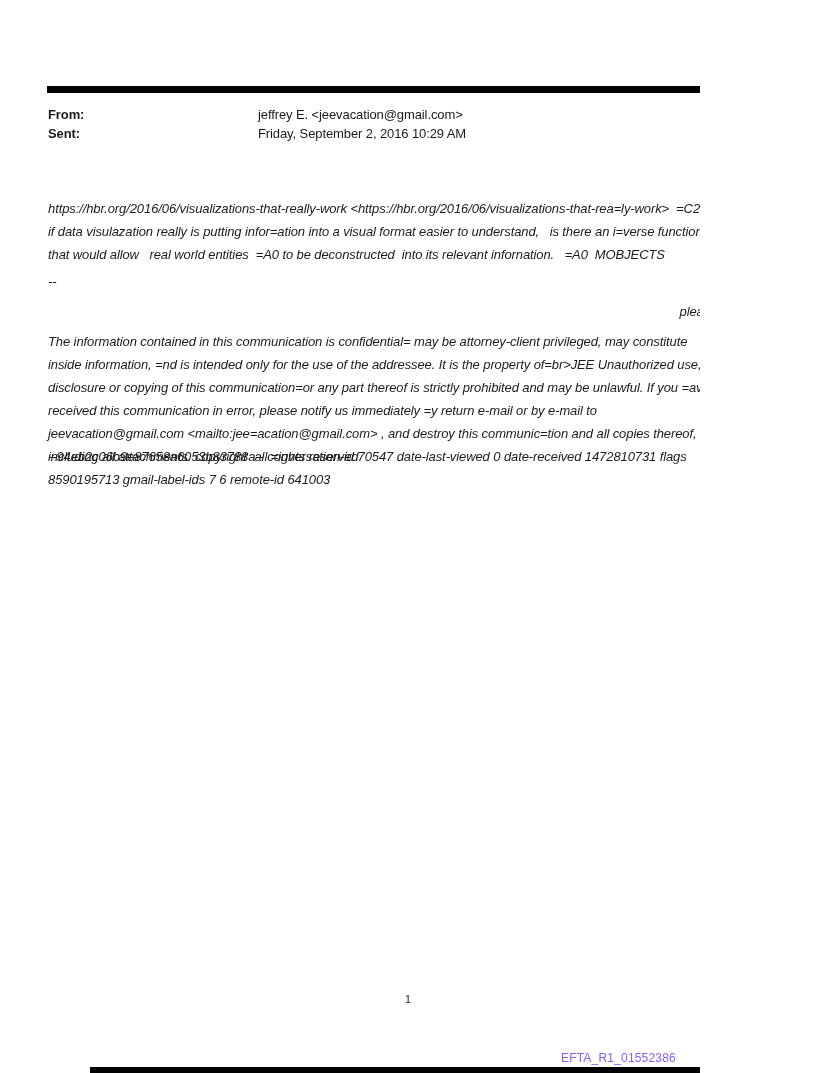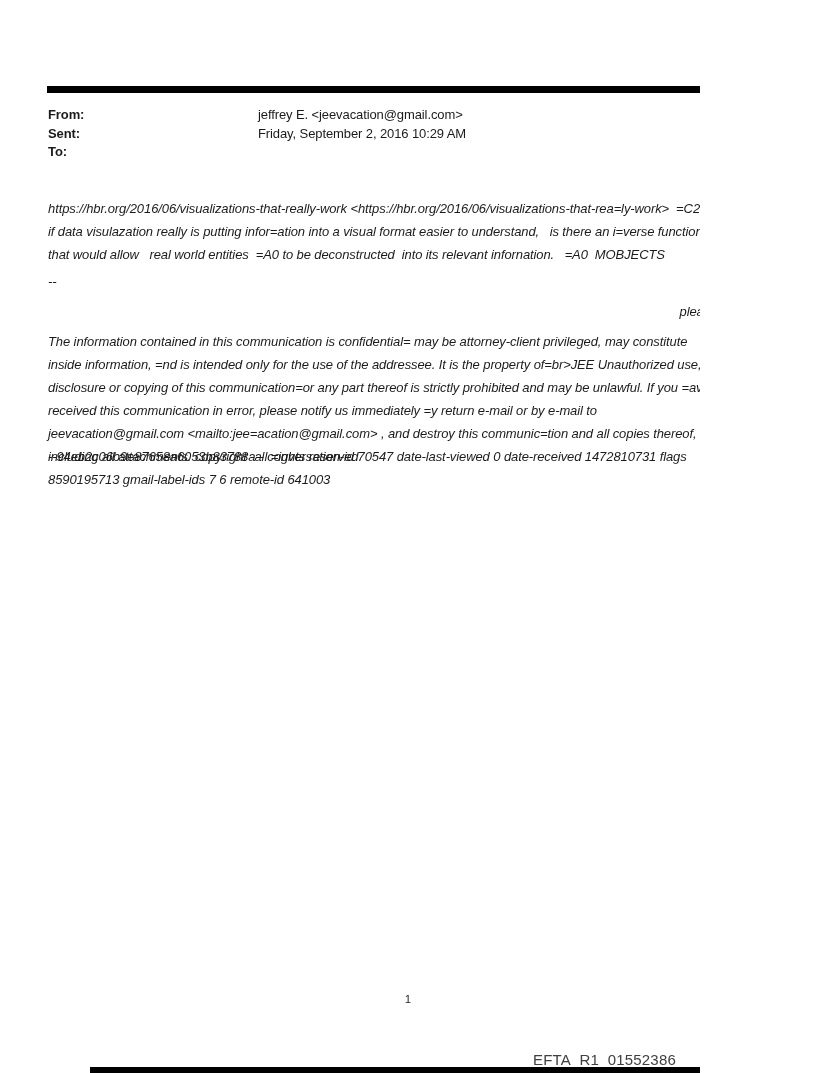--- a/index.html
+++ b/index.html
@@ -73,43 +73,42 @@
     left: 0;
     width: 816px;
     text-align: center;
     font-size: 11.5px;
     color: #2a2a2a;
   }
   .bates-stamp {
     position: absolute;
     top: 1051px;
     right: 24px;
-    font-size: 15px;
+    font-size: 12px;
     letter-spacing: 0.2px;
-    color: #404040;
+    color: #8b5cf6;
   }
 </style>
 </head>
 <body>
 
 <div class="page">
 
   <div class="scan-bar top-rule"></div>
 
   <div class="header-block">
     <div class="header-row">
       <div class="header-label">From:</div>
       <div class="header-value">jeffrey E. &lt;jeevacation@gmail.com&gt;</div>
     </div>
     <div class="header-row">
       <div class="header-label">Sent:</div>
       <div class="header-value">Friday, September 2, 2016 10:29 AM</div>
     </div>
     <div class="header-row">
-      <div class="header-label">To:</div>
     </div>
   </div>
 
   <div class="body-text para1">https://hbr.org/2016/06/visualizations-that-really-work &lt;https://hbr.org/2016/06/visualizations-that-rea=ly-work&gt;  =C2
 if data visulazation really is putting infor=ation into a visual format easier to understand,   is there an i=verse function
 that would allow   real world entities  =A0 to be deconstructed  into its relevant infornation.   =A0  MOBJECTS</div>
 
   <div class="body-text sig-dashes">--</div>
 
   <div class="body-text note-line">please note=br&gt;</div>

